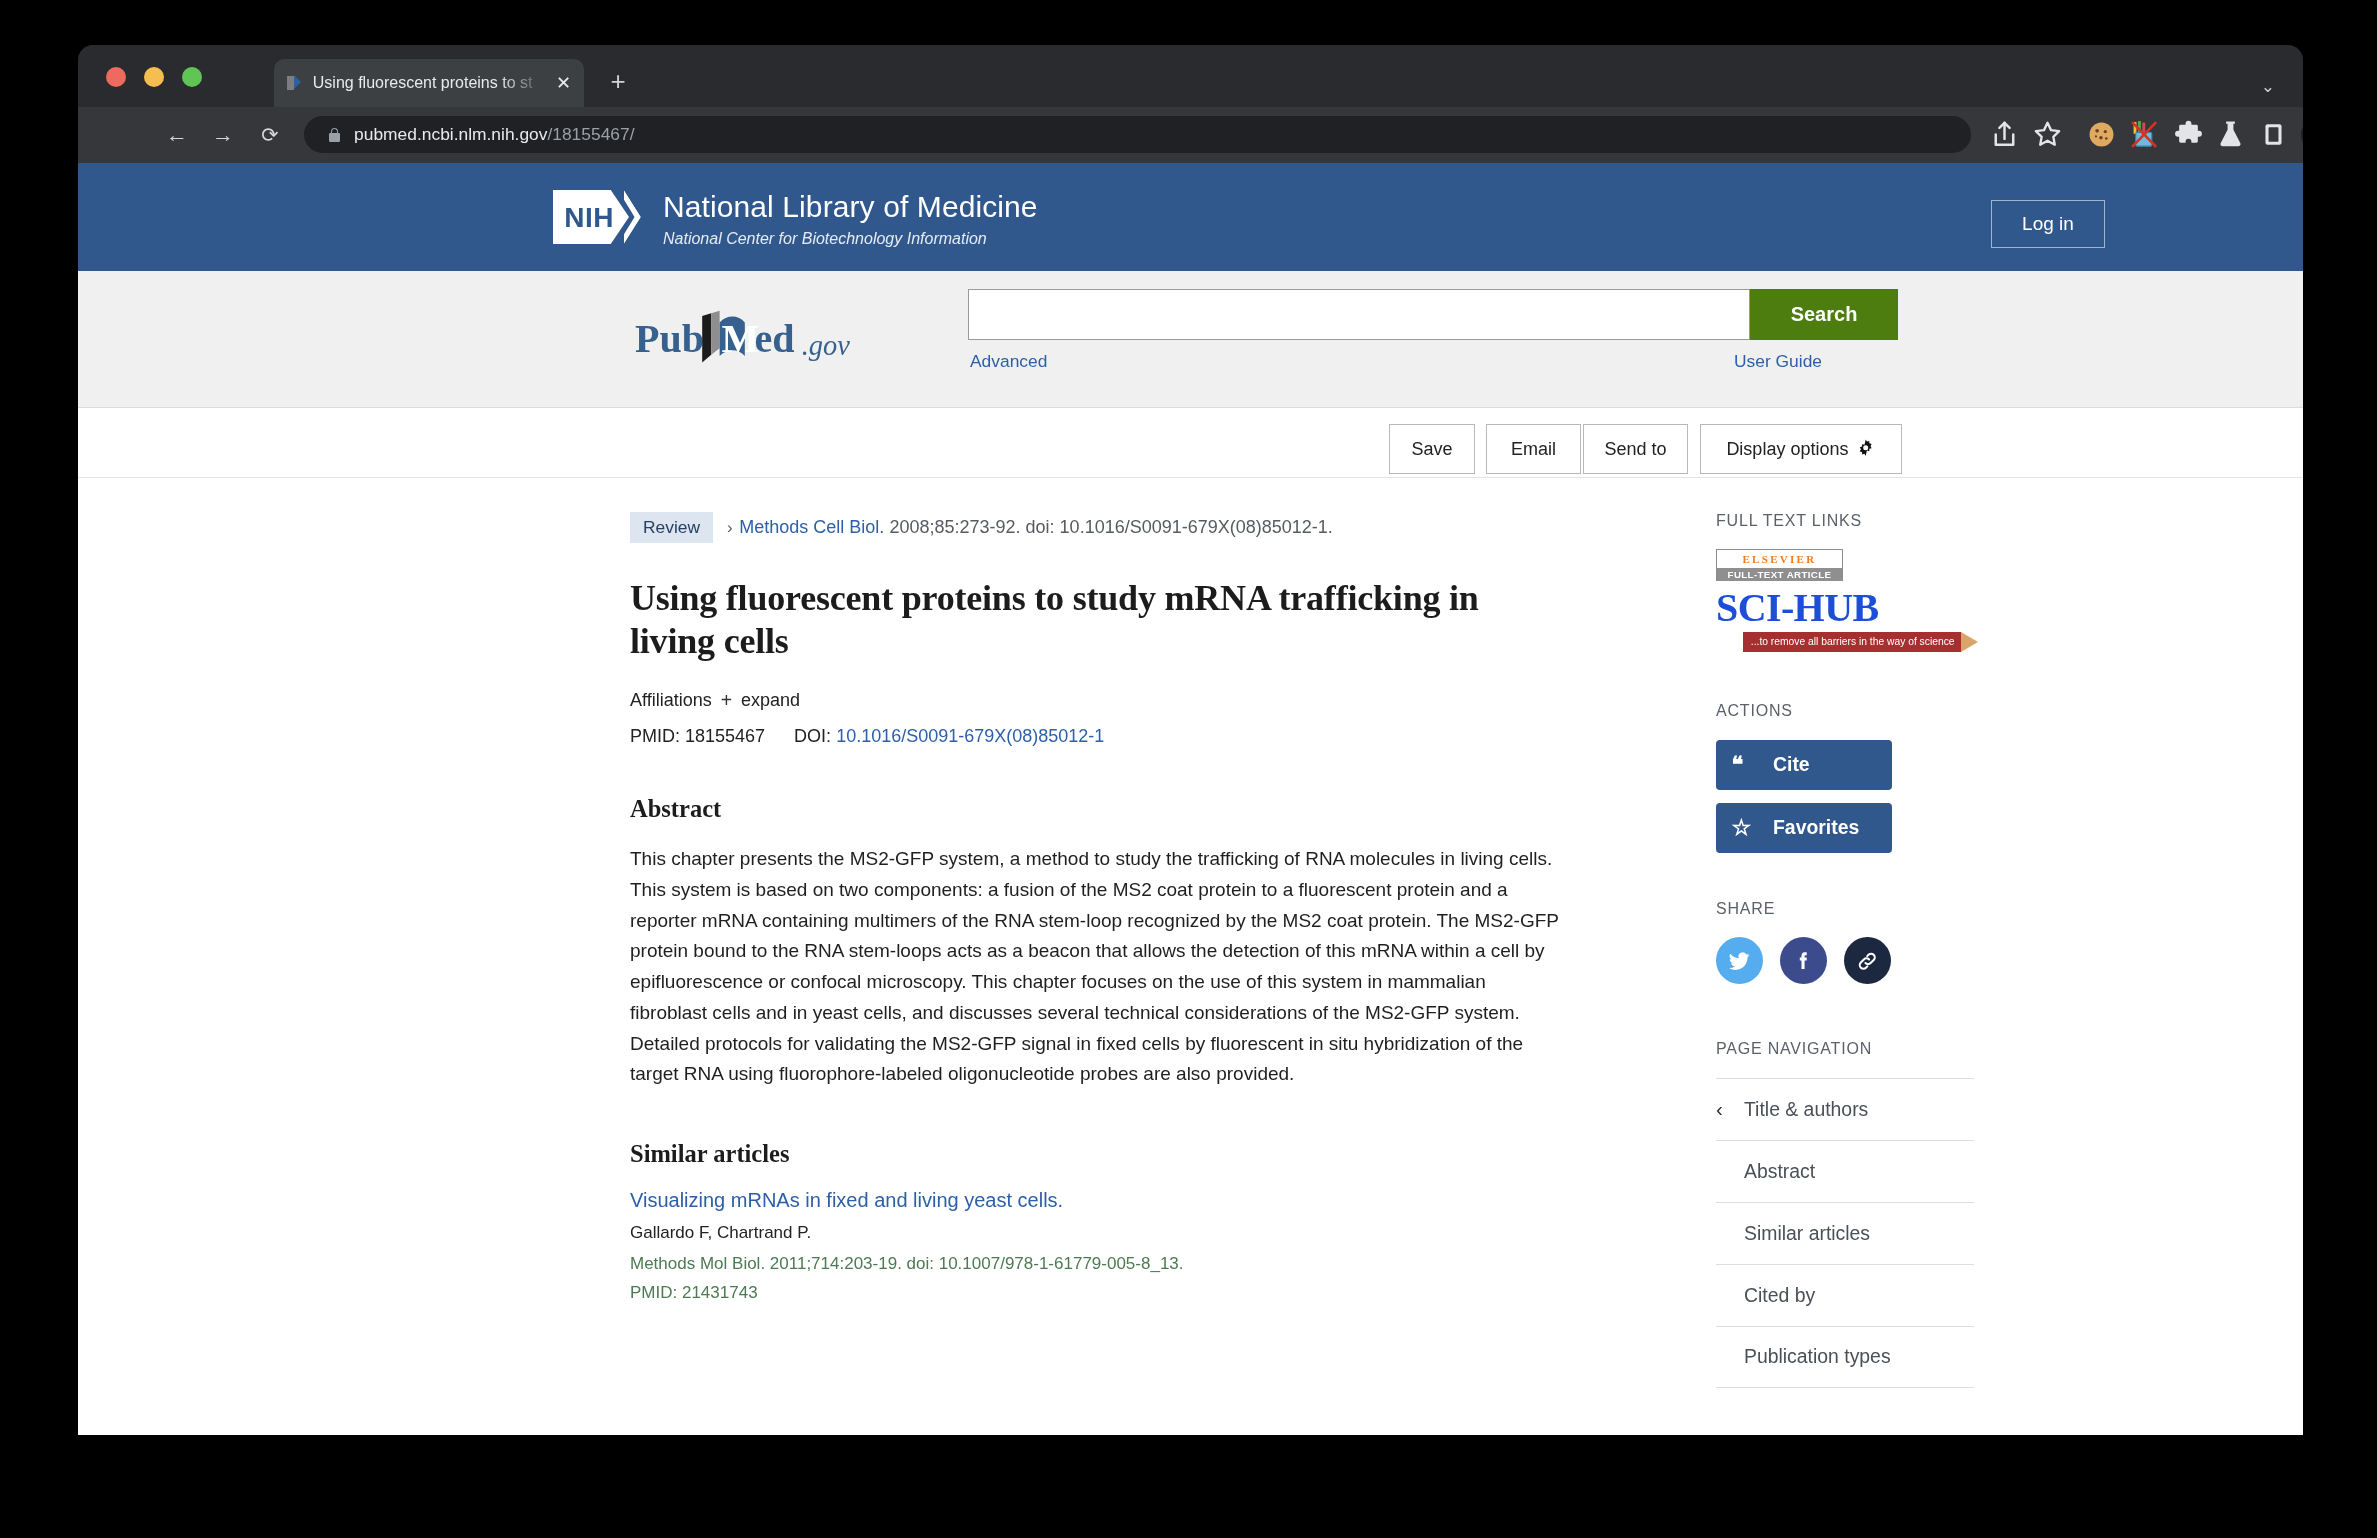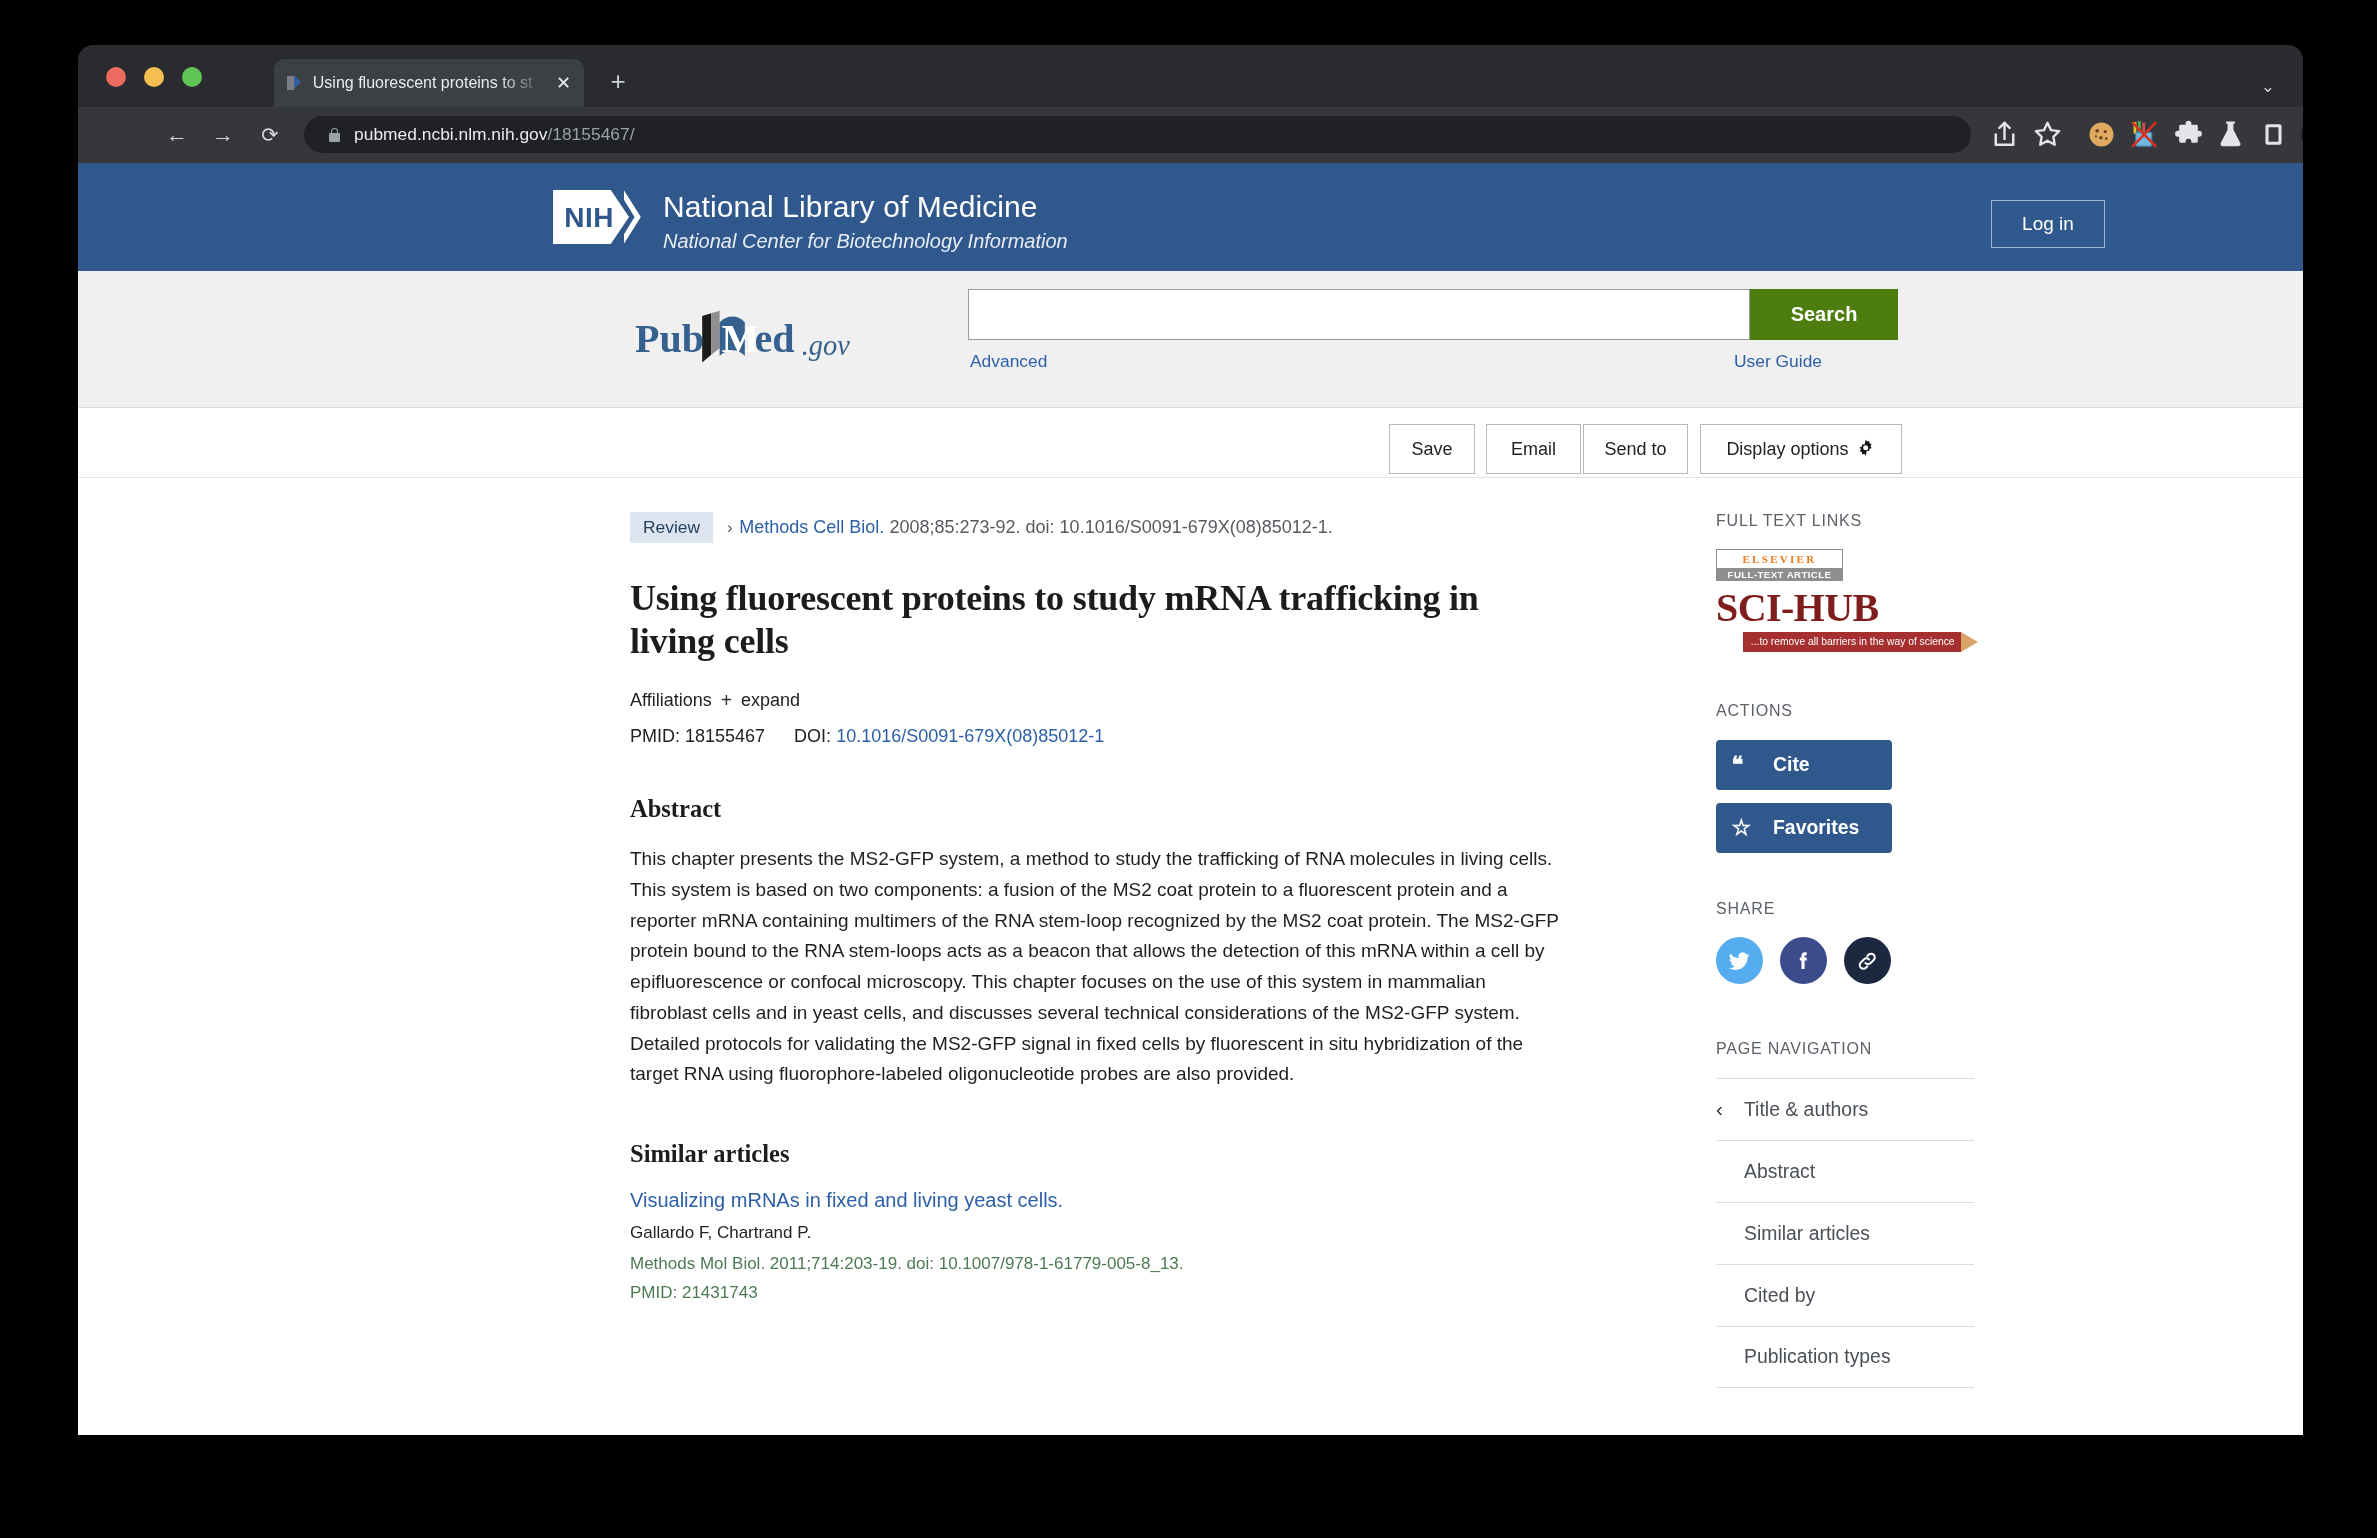--- a/index.html
+++ b/index.html
@@ -189,21 +189,21 @@
     font-weight: bold; font-size: 28px;
     letter-spacing: 0.6px;
     color: #30588c; text-align: center;
   }
   #nih-titles { margin-left: 14px; padding-top: 1.3px; }
   #nih-title-main {
     color: #fff; font-size: 30px; font-weight: 400;
     letter-spacing: 0.1px; line-height: 1.08;
   }
   #nih-title-sub {
-    color: #e6ecf4; font-size: 20px; font-style: italic;
+    color: #e6ecf4; font-size: 16px; font-style: italic;
     margin-top: 6.5px;
   }
   #login-button {
     position: absolute; right: 198px; top: 37px;
     width: 114px; height: 48px;
     border: 1.3px solid #9fb4cf;
     color: #fff; font-size: 19px;
     display: flex; align-items: center; justify-content: center;
     background: transparent;
   }
@@ -373,21 +373,21 @@
   #elsevier-bottom {
     height: 13px; background: #8f8f8f;
     color: #fff; font-weight: bold;
     font-size: 9.7px; letter-spacing: 0.4px;
     display: flex; align-items: center; justify-content: center;
   }
   #scihub-logo { margin-bottom: 10.3px; }
   #scihub-word {
     font-family: "Liberation Serif", serif;
     font-weight: bold; font-size: 40px;
-    color: #7f1d1d; letter-spacing: -0.6px;
+    color: #1d4ed8; letter-spacing: -0.6px;
     line-height: 1;
   }
   #scihub-pencil {
     margin-top: 3.9px; margin-left: 27px;
     display: flex; align-items: center;
   }
   #scihub-pencil .barrel {
     background: #a5302f;
     color: #fff; font-size: 10.3px;
     padding: 4.5px 6.5px 5.2px 7.8px;

